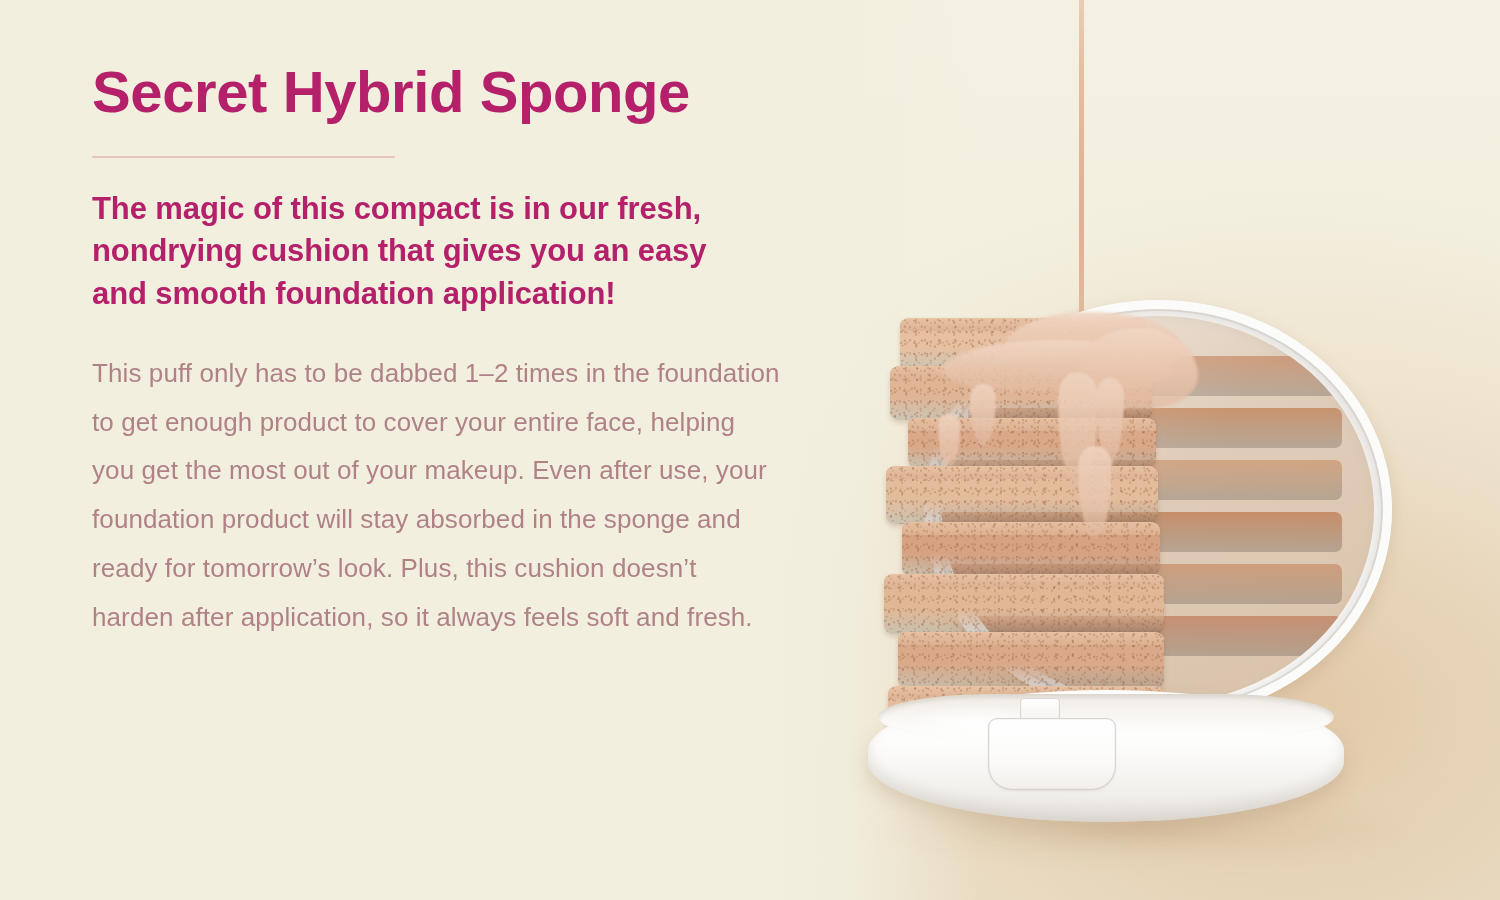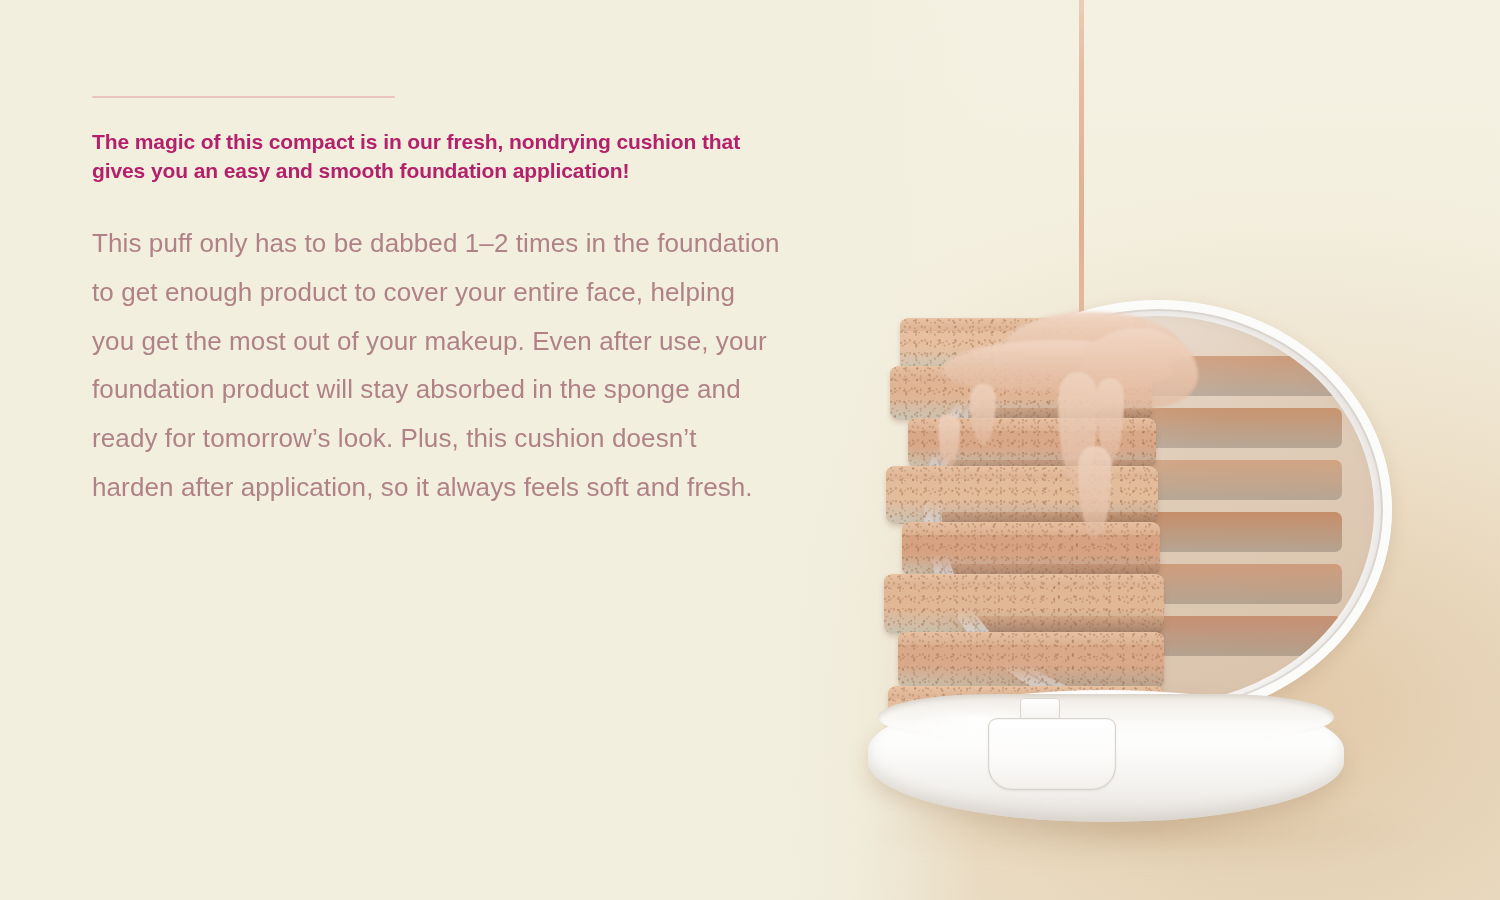--- a/index.html
+++ b/index.html
@@ -61,21 +61,21 @@
 
   .divider {
     margin-top:34px;
     width:303px; height:2px;
     background:#e8c3c0;
     border-radius:1px;
   }
 
   .subhead {
     margin-top:30px;
-    font-size:21px;
+    font-size:31px;
     font-weight:700;
     color:#b42069;
     line-height:1.36;
     letter-spacing:-0.1px;
     max-width:660px;
   }
 
   .body-copy {
     margin-top:34px;
     font-size:26px;
@@ -250,20 +250,21 @@
 </head>
 <body>
 
 <div id="stage">
 
   <div class="photo-zone"></div>
   <div class="photo-fade-left"></div>
   <div class="table-shadow"></div>
 
   <div class="text-col">
+    <h1 class="title">Secret Hybrid Sponge</h1>
 
     <div class="divider"></div>
 
     <h2 class="subhead">The magic of this compact is in our fresh, nondrying cushion that gives you an easy and smooth foundation application!</h2>
 
     <p class="body-copy">This puff only has to be dabbed 1–2 times in the foundation to get enough product to cover your entire face, helping you get the most out of your makeup. Even after use, your foundation product will stay absorbed in the sponge and ready for tomorrow’s look. Plus, this cushion doesn’t harden after application, so it always feels soft and fresh.</p>
   </div>
 
   <div class="product">
 

